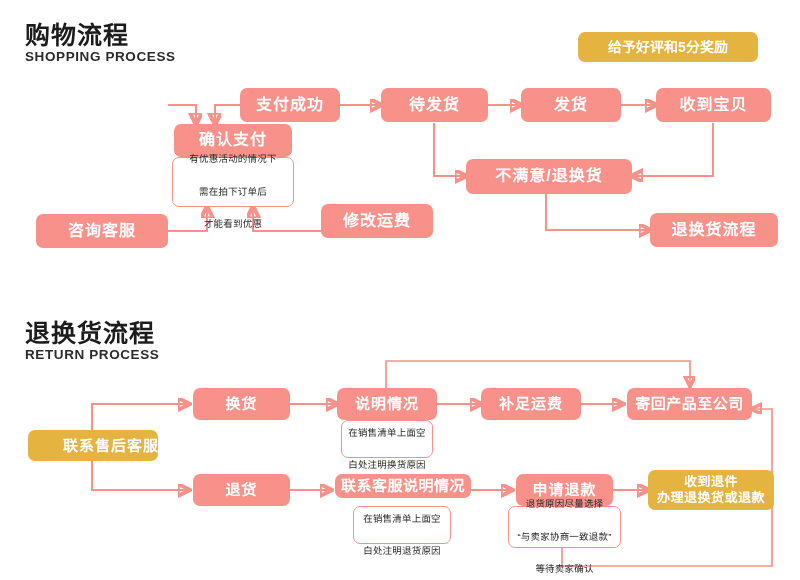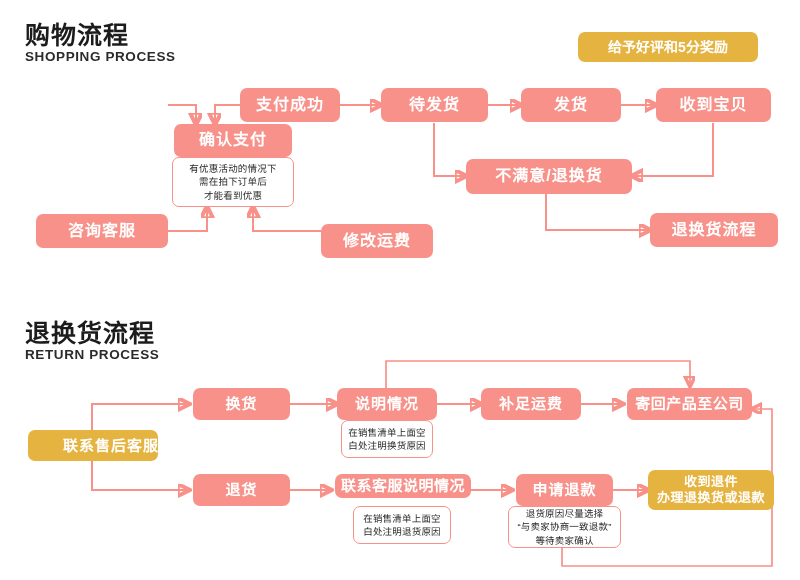--- a/index.html
+++ b/index.html
@@ -35,21 +35,21 @@
   .node.two-line{white-space:normal;line-height:1.2;letter-spacing:0.5px;}
 
   
   .note{
     position:absolute;box-sizing:border-box;
     background:#ffffff;border:1.6px solid #f79189;border-radius:7px;
     color:#2a2a2a;font-size:9.5px;line-height:1.42;
     display:flex;align-items:center;justify-content:center;
     text-align:center;letter-spacing:0.2px;
   }
-  .note span{display:block;}
+  .note span{display:block;margin-top:19px;}
 
   
   svg.links{position:absolute;left:0;top:0;width:800px;height:580px;
             pointer-events:none;overflow:visible;}
   svg.links path,svg.links line{fill:none;stroke:#f79189;stroke-width:2;}
   svg.links .thin{stroke-width:1.7;}
   .arrowfill{fill:#f79189;}
 </style>
 </head>
 <body>
@@ -125,21 +125,21 @@
   <div class="note" style="left:172px;top:157px;width:122px;height:50px;">
     <div>
       <span>有优惠活动的情况下</span>
       <span>需在拍下订单后</span>
       <span>才能看到优惠</span>
     </div>
   </div>
 
   <div class="node pink" style="left:36px;top:214px;width:132px;height:34px;font-size:16px;">咨询客服</div>
 
-  <div class="node pink" style="left:321px;top:224px;width:112px;height:34px;font-size:16px;">修改运费</div>
+  <div class="node pink" style="left:321px;top:204px;width:112px;height:34px;font-size:16px;">修改运费</div>
 
   <div class="node pink" style="left:466px;top:159px;width:166px;height:35px;font-size:16px;">不满意/退换货</div>
 
   <div class="node pink" style="left:650px;top:213px;width:128px;height:34px;font-size:16px;">退换货流程</div>
 
   <div class="sec-title" style="left:25px;top:320px;">
     <div class="cn">退换货流程</div>
     <div class="en">RETURN PROCESS</div>
   </div>
 

